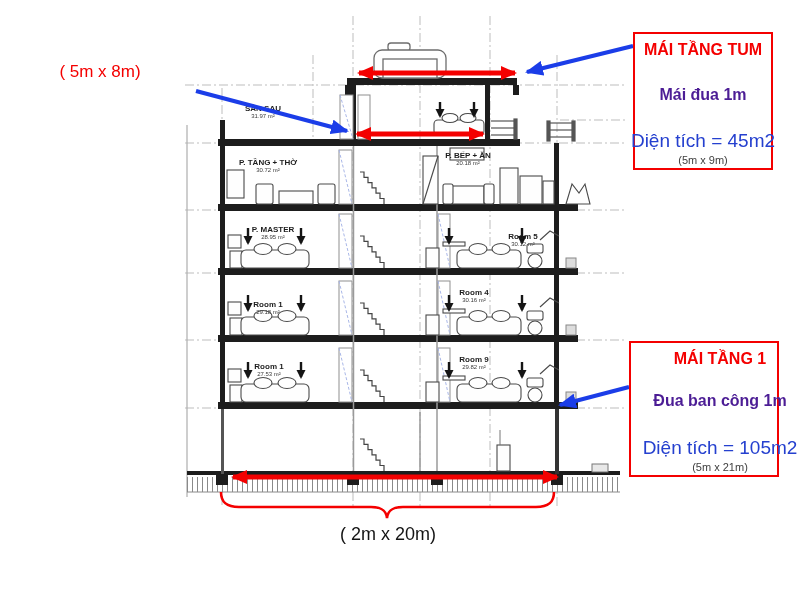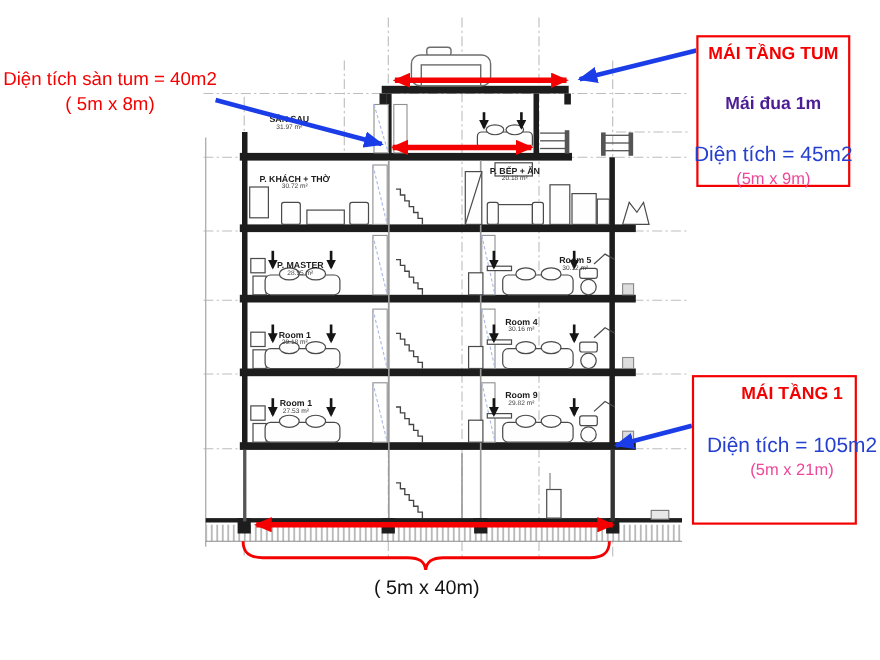--- a/index.html
+++ b/index.html
@@ -21,21 +21,21 @@
           display:flex;flex-direction:column;align-items:center;text-align:center;}
   #roof-box{left:633px;top:32px;width:140px;height:138px;}
   #floor1-box{left:629px;top:341px;width:150px;height:136px;padding-left:32px;}
   .bx-title{color:#f40000;font-weight:bold;font-size:16px;margin-top:7px;white-space:nowrap;}
   .bx-sub{color:#4c1d95;font-weight:bold;font-size:16px;white-space:nowrap;}
   #roof-box .bx-sub{margin-top:27px;}
   #floor1-box .bx-sub{margin-top:24px;}
   .bx-area{color:#2540cf;font-size:19px;white-space:nowrap;}
   #roof-box .bx-area{margin-top:26px;}
   #floor1-box .bx-area{margin-top:27px;}
-  .bx-dims{color:#ec4899;font-size:15px;margin-top:2px;white-space:nowrap;}
+  .bx-dims{color:#404040;font-size:11px;margin-top:2px;white-space:nowrap;}
 </style>
 </head>
 <body>
 
 <div id="stage">
 
   <svg width="800" height="600">
     <defs>
       <pattern id="hatch" width="5" height="15" patternUnits="userSpaceOnUse">
         <rect width="5" height="15" fill="#ffffff"></rect>
@@ -256,28 +256,28 @@
       <rect class="f" x="497" y="445" width="13" height="26"></rect>
       <line x1="500" y1="430" x2="500" y2="445" stroke="#777" stroke-width="1"></line>
     </g>
   </svg>
 
   <div class="rlbl" style="left:263px;top:104px">
     <div class="rname">SÂN SAU</div>
       <div class="rarea">31.97 m²</div>
   </div>
   <div class="rlbl" style="left:268px;top:158px">
-    <div class="rname">P. KHÁCH + THỜ</div>
+    <div class="rname">P. TẦNG + THỜ</div>
       <div class="rarea">30.72 m²</div>
   </div>
   <div class="rlbl" style="left:468px;top:151px">
     <div class="rname">P. BẾP + ĂN</div>
       <div class="rarea">20.18 m²</div>
   </div>
-  <div class="rlbl" style="left:273px;top:237px">
+  <div class="rlbl" style="left:273px;top:225px">
     <div class="rname">P. MASTER</div>
       <div class="rarea">28.95 m²</div>
   </div>
   <div class="rlbl" style="left:523px;top:232px">
     <div class="rname">Room 5</div>
       <div class="rarea">30.12 m²</div>
   </div>
   <div class="rlbl" style="left:268px;top:300px">
     <div class="rname">Room 1</div>
       <div class="rarea">29.18 m²</div>
@@ -315,34 +315,34 @@
     <path fill="none" stroke="#f40000" stroke-width="2.6" d="M221,492 C221,503 227,507 239,507 L371,507 C381,507 386,510 387,518
              C388,510 393,507 403,507 L536,507 C548,507 554,503 554,492"></path>
     <g stroke="#1b3de8" stroke-width="4.2">
       <line x1="196" y1="91" x2="347" y2="131" marker-end="url(#blE)"></line>
       <line x1="633" y1="46" x2="527" y2="72" marker-end="url(#blE)"></line>
       <line x1="629" y1="387" x2="560" y2="405" marker-end="url(#blE)"></line>
     </g>
   </svg>
 
   <div id="left-note" class="note">
-    <div>Diện tích sàn tum = 40m2</div>
     <div>( 5m x 8m)</div>
   </div>
 
   <div id="bottom-note" class="note">
-    <div>( 5m x 40m)</div>
+    <div>( 2m x 20m)</div>
   </div>
 
   <div id="roof-box" class="redbox">
     <div class="bx-title">MÁI TẦNG TUM</div>
     <div class="bx-sub">Mái đua 1m</div>
     <div class="bx-area">Diện tích = 45m2</div>
     <div class="bx-dims">(5m x 9m)</div>
   </div>
 
   <div id="floor1-box" class="redbox">
     <div class="bx-title">MÁI TẦNG 1</div>
+    <div class="bx-sub">Đua ban công 1m</div>
     <div class="bx-area">Diện tích = 105m2</div>
     <div class="bx-dims">(5m x 21m)</div>
   </div>
 
 </div>
 
 </body></html>

